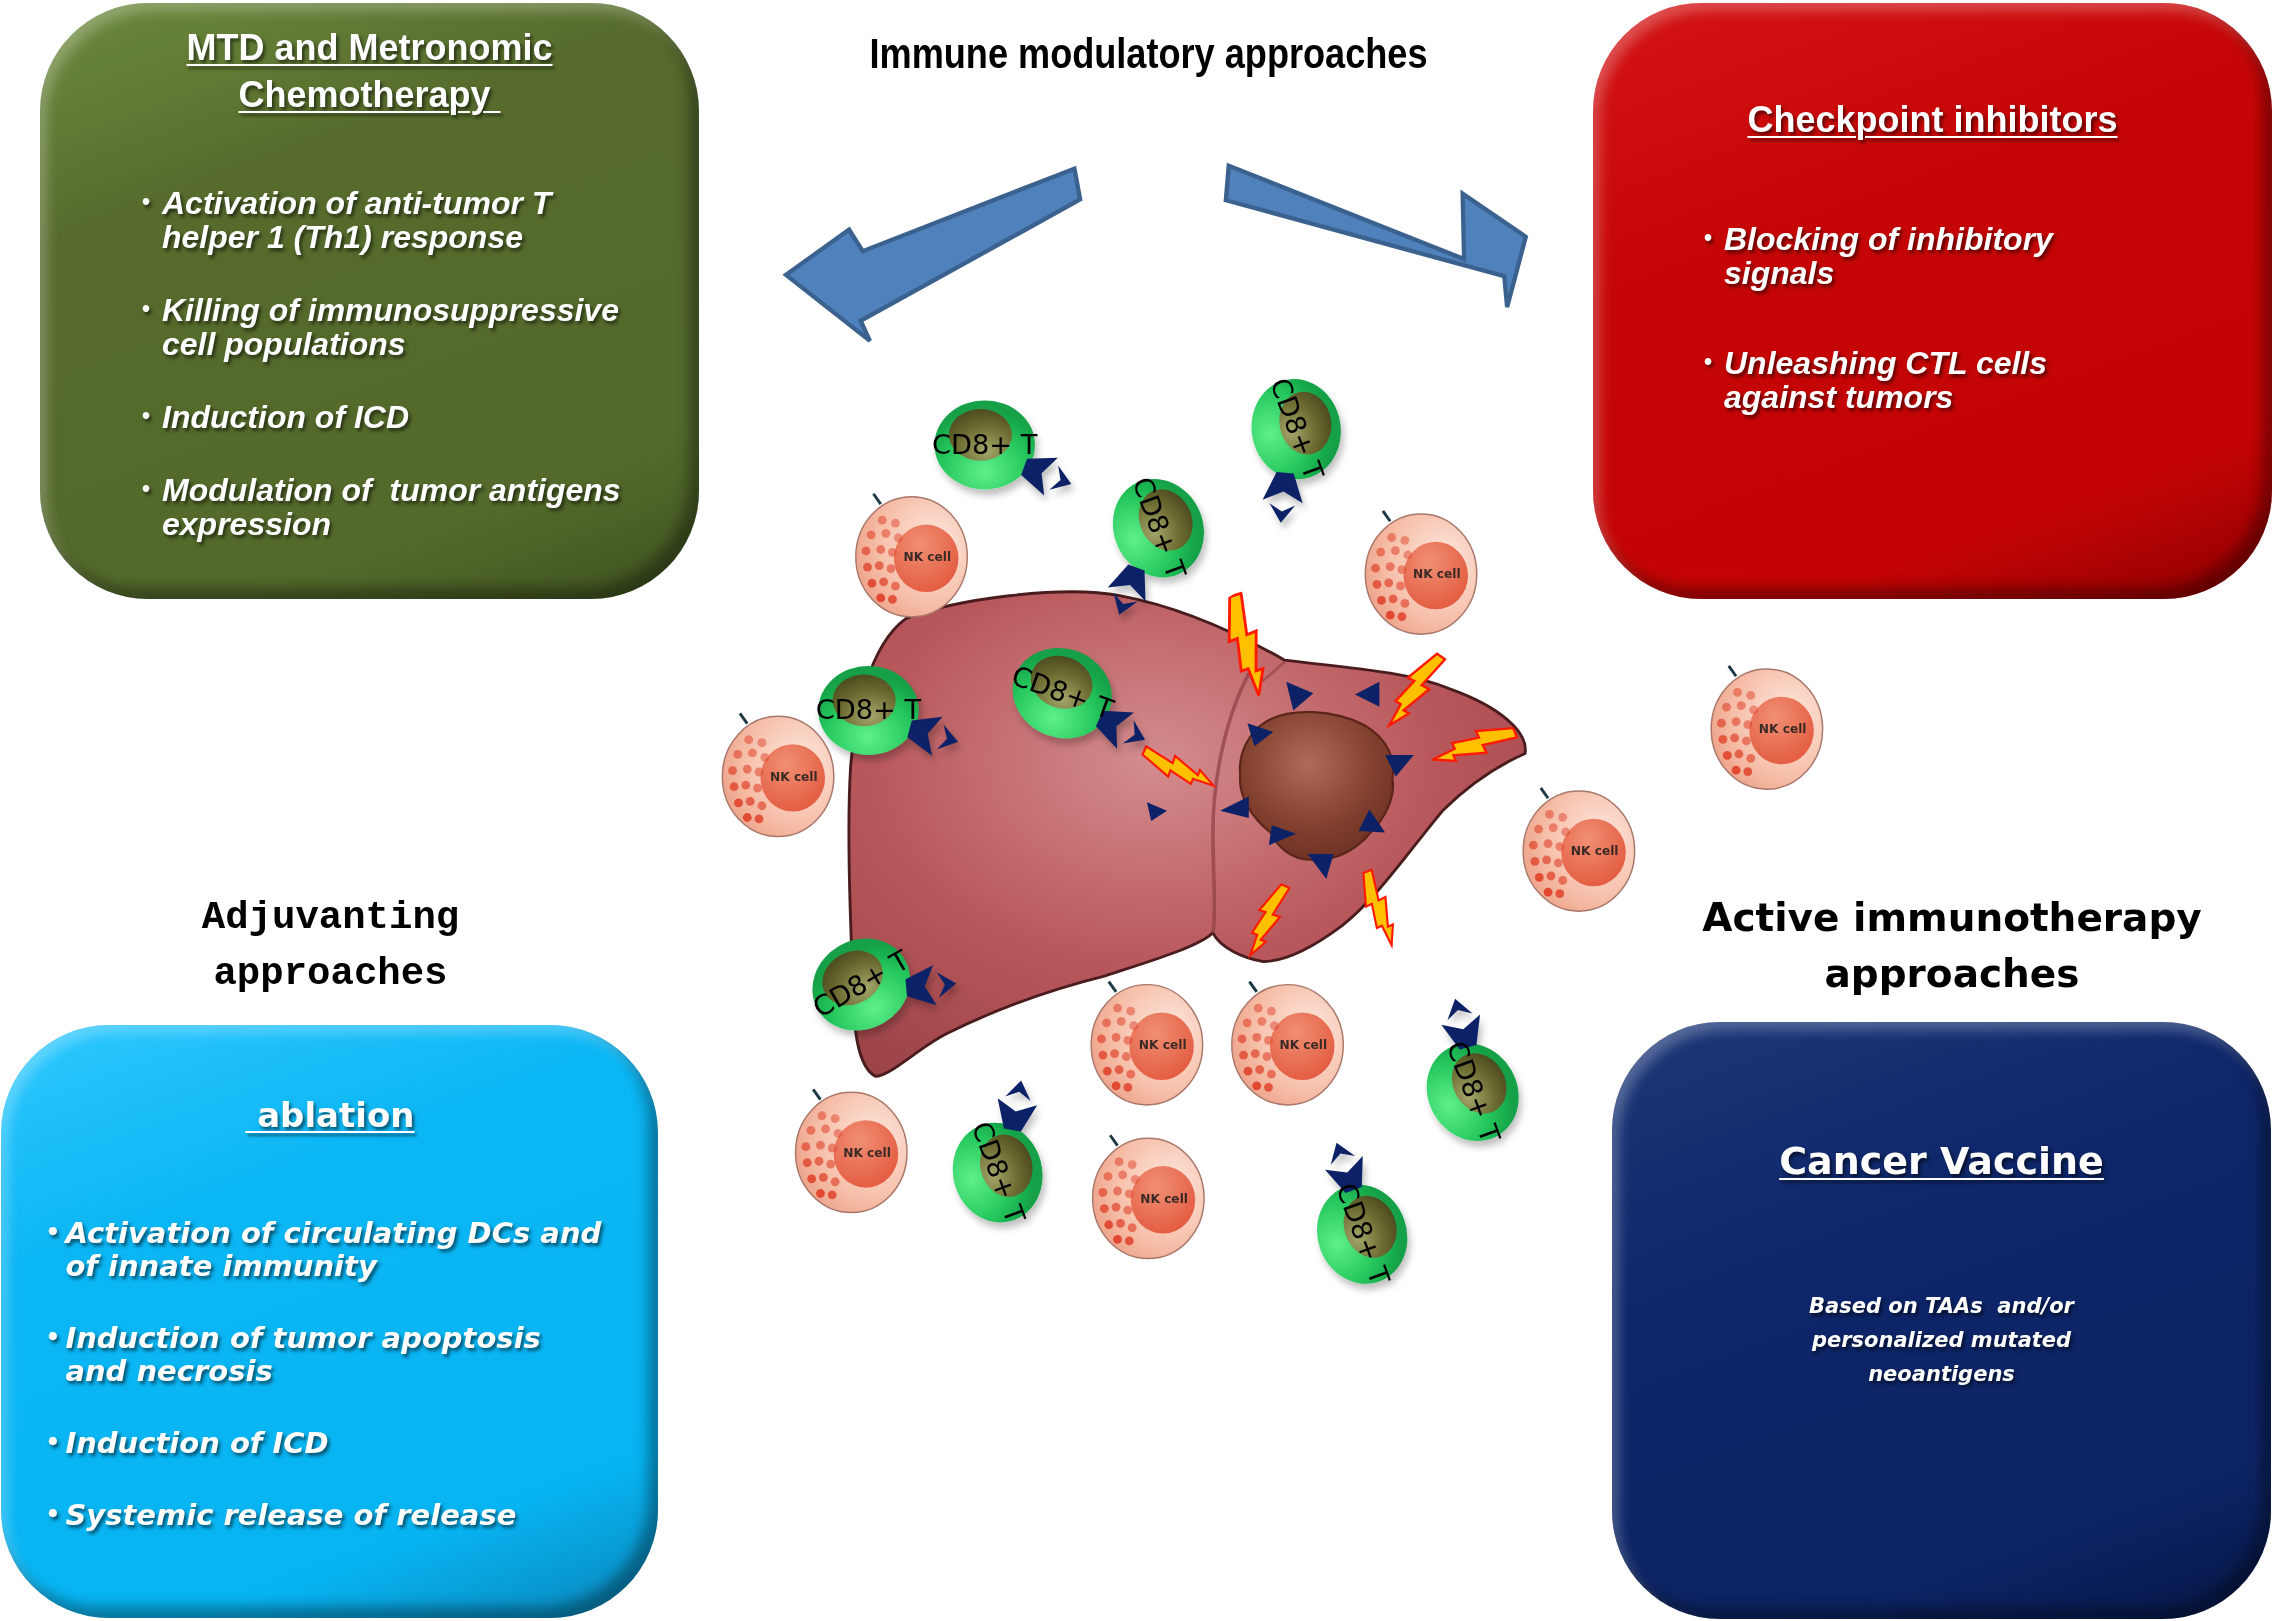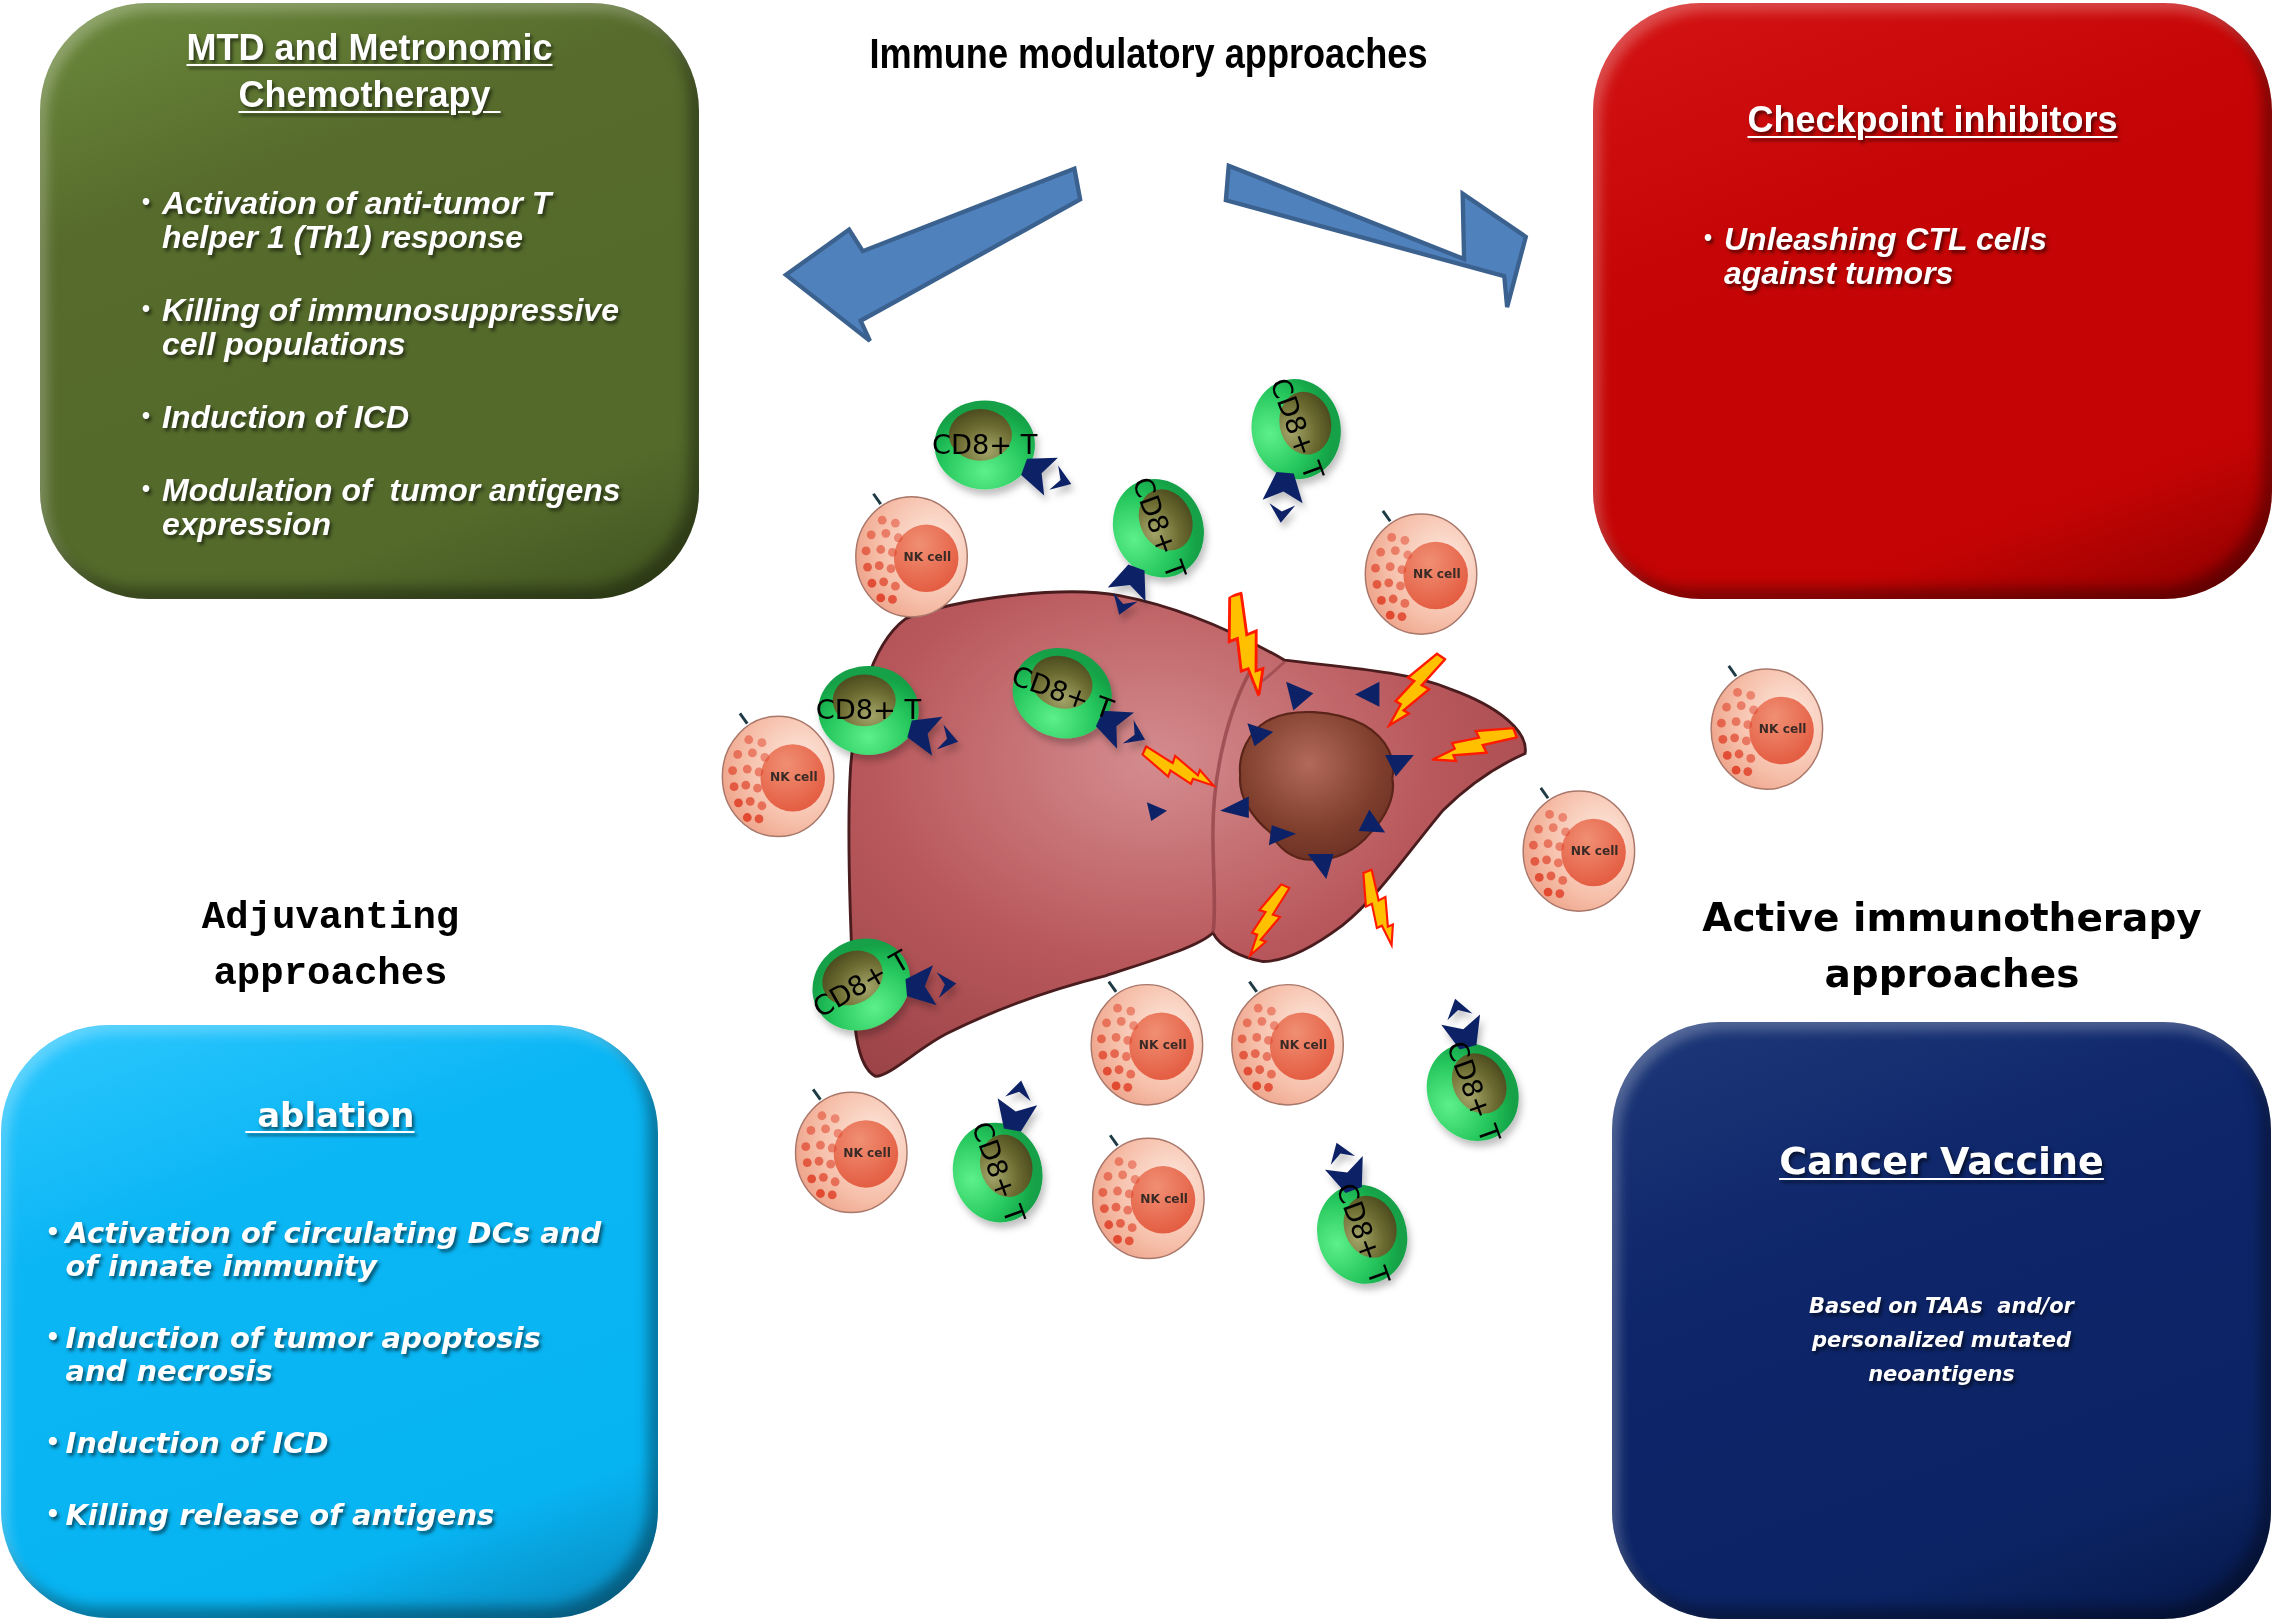--- a/index.html
+++ b/index.html
@@ -303,33 +303,34 @@
     <li><span>Induction of ICD</span></li>
     <li><span style="white-space: pre;">Modulation of  tumor antigens</span><br><span>expression</span></li>
   </ul>
 </div>
 
 <div class="box box-red">
   <div class="box-title red-title">
     <div>Checkpoint inhibitors</div>
   </div>
   <ul class="bullets red-bullets">
+    <li><span>Blocking of inhibitory</span><br><span>signals</span></li>
     <li><span>Unleashing CTL cells</span><br><span>against tumors</span></li>
   </ul>
 </div>
 
 <div class="box box-cyan">
   <div class="box-title cyan-title" style="font-family: 'DejaVu Sans', sans-serif; font-size: 34px;">
     <div style="white-space: pre;"> ablation</div>
   </div>
   <ul class="bullets cyan-bullets">
     <li><span>Activation of circulating DCs and</span><br><span>of innate immunity</span></li>
     <li><span>Induction of tumor apoptosis</span><br><span>and necrosis</span></li>
     <li><span>Induction of ICD</span></li>
-    <li><span>Killing release of antigens</span></li>
+    <li><span>Systemic release of release</span></li>
   </ul>
 </div>
 
 <div class="box box-navy">
   <div class="box-title navy-title" style="font-family: 'DejaVu Sans', sans-serif;">
     <div>Cancer Vaccine</div>
   </div>
   <div class="navy-body">
     <div style="white-space: pre;">Based on TAAs  and/or</div>
     <div>personalized mutated</div>

